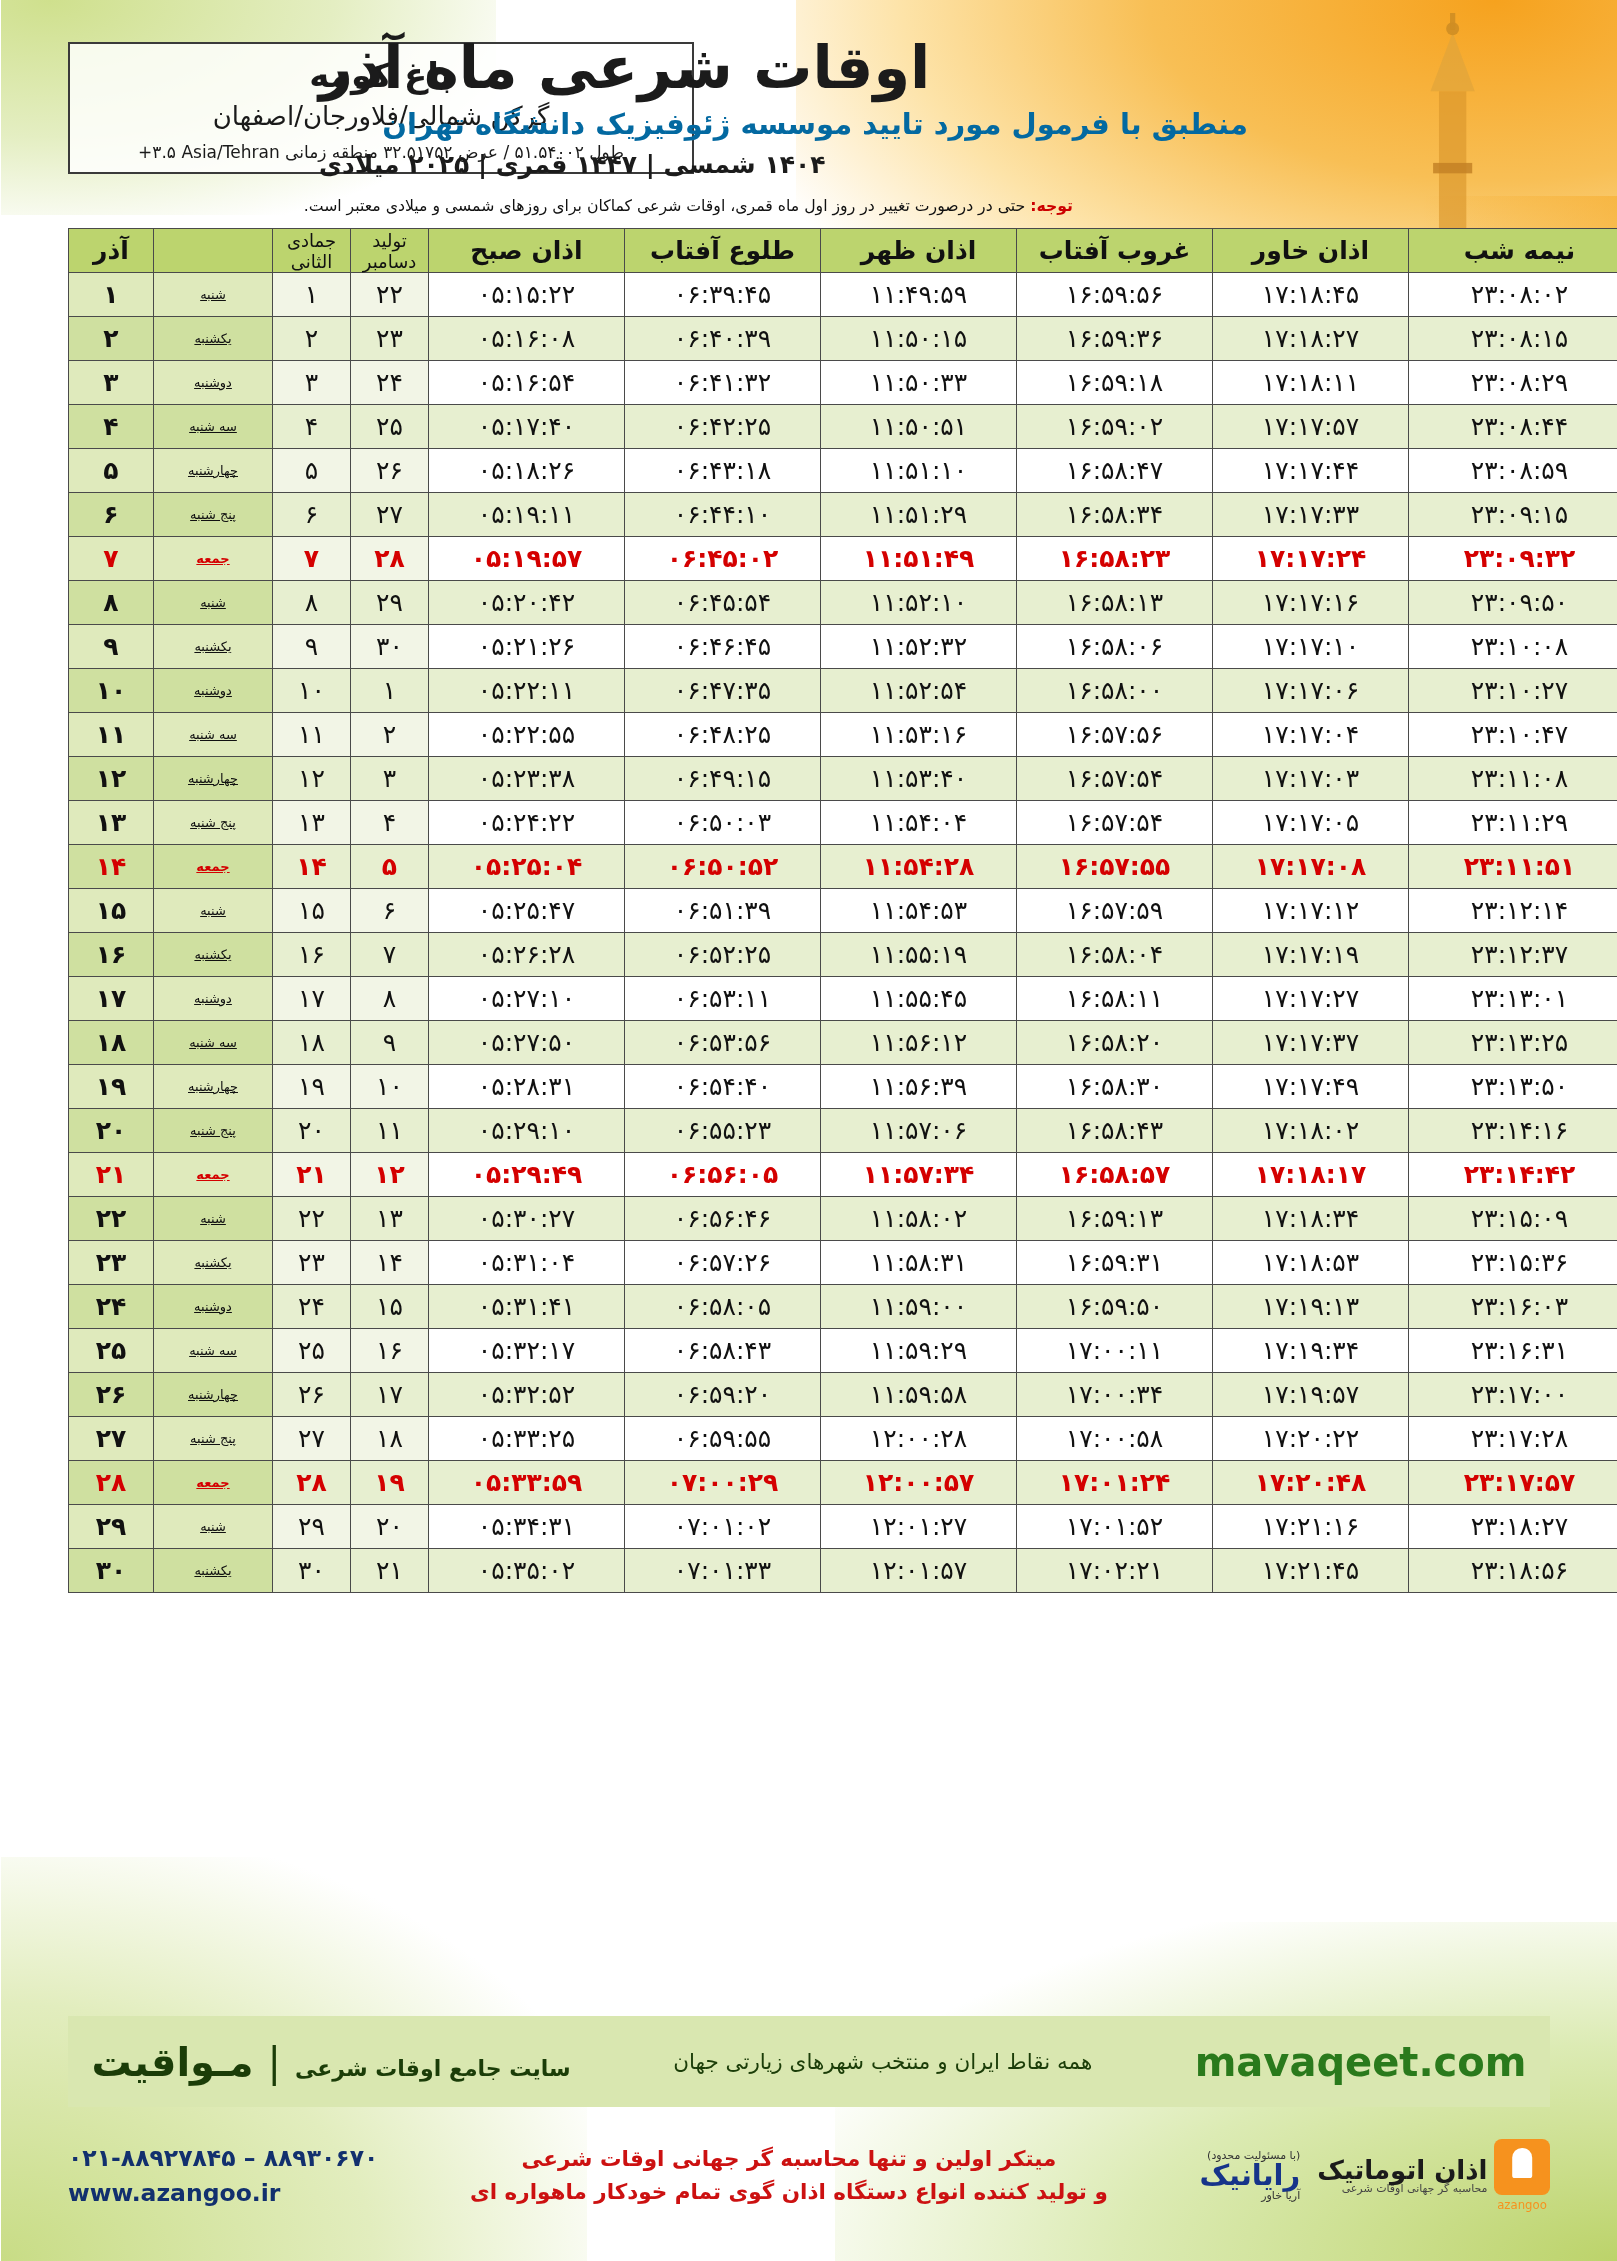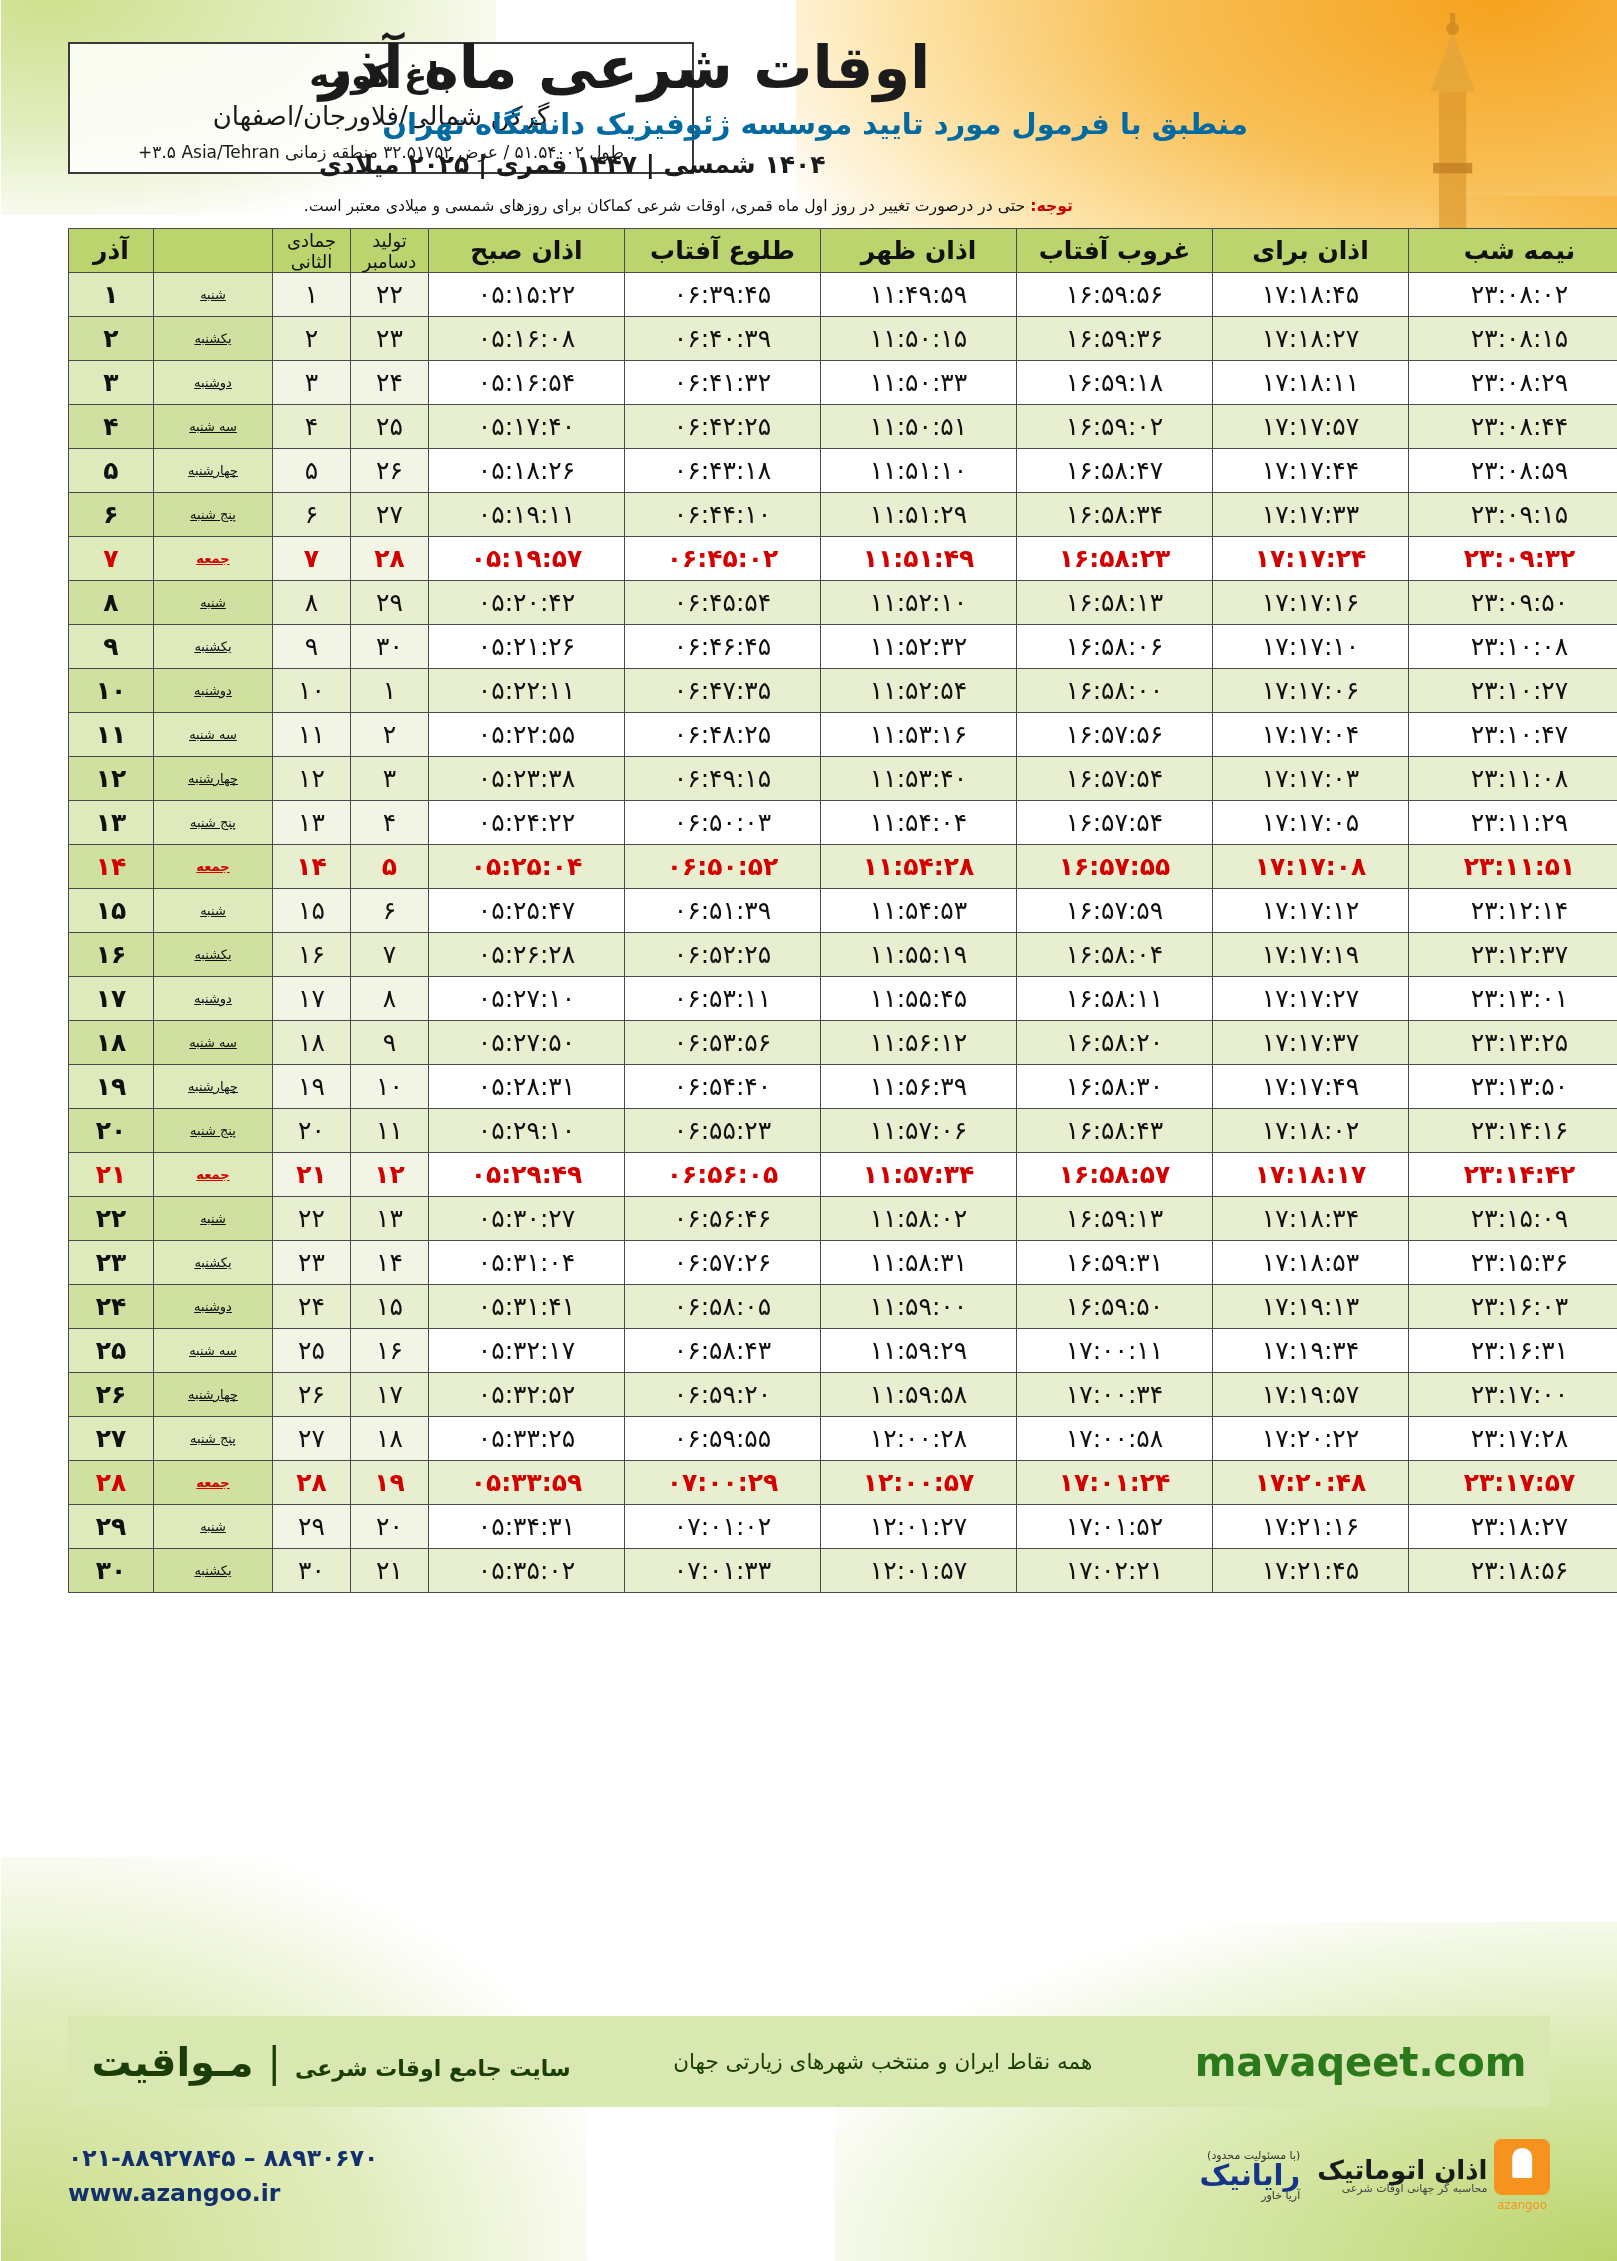--- a/index.html
+++ b/index.html
@@ -205,21 +205,21 @@
       <col class="w-time">
         <col class="w-time">
         <col class="w-greg">
         <col class="w-hij">
       <col class="w-wd">
         <col class="w-day">
     </colgroup>
     <thead>
       <tr>
         <th>نیمه شب</th>
-        <th>اذان برای</th>
+        <th>اذان خاور</th>
         <th>غروب آفتاب</th>
         <th>اذان ظهر</th>
         <th>طلوع آفتاب</th>
         <th>اذان صبح</th>
         <th class="small">
           <span>تولید</span><br><span>دسامبر</span>
         </th>
         <th class="small">جمادی الثانی</th>
         <th class="dayhead"></th>
         <th class="dayhead">آذر</th>
@@ -613,20 +613,24 @@
       </div>
       <div class="logo-box">
         <div class="logo-rayanic">
           <small>(با مسئولیت محدود)</small>
           <span>رایانیک</span>
           <small>آریا خاور</small>
         </div>
       </div>
     </div>
 
+    <div class="foot-desc">
+      <div>میتکر اولین و تنها محاسبه گر جهانی اوقات شرعی</div>
+      <div>و تولید کننده انواع دستگاه اذان گوی تمام خودکار ماهواره ای</div>
+    </div>
 
     <div class="phones">
       <div>۰۲۱-۸۸۹۲۷۸۴۵ – ۸۸۹۳۰۶۷۰</div>
       <div class="web">www.azangoo.ir</div>
     </div>
   </div>
 
 </div>
 
 

